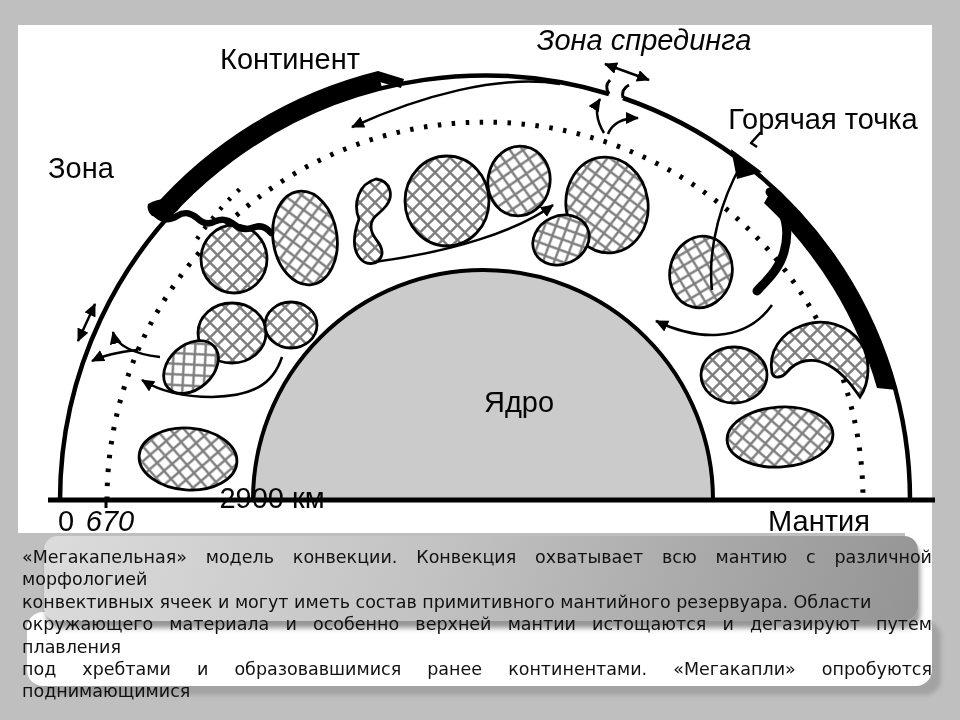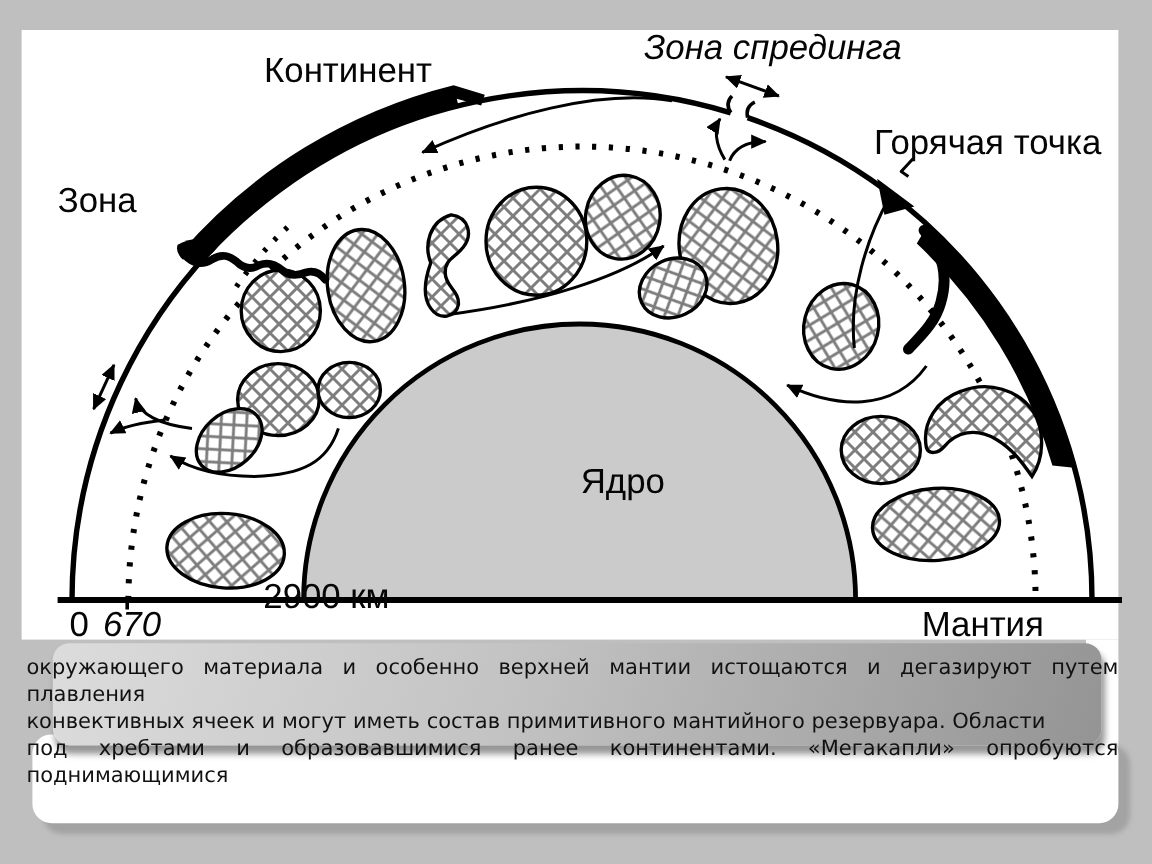--- a/index.html
+++ b/index.html
@@ -128,17 +128,18 @@
 <div class="dlabel" style="left:66px;top:506px;">0</div>
 <div class="dlabel" style="left:110px;top:506px;font-style:italic;">670</div>
 <div class="dlabel" style="left:272px;top:483px;">2900 км</div>
 <div class="dlabel" style="left:819px;top:506px;text-align:center;">Мантия</div>
 
 <div class="abs strip-right"></div>
 <div class="abs card-white"></div>
 <div class="abs band-gray"></div>
 
 <div class="abs caption">
+  <div class="cline just">«Мегакапельная» модель конвекции. Конвекция охватывает всю мантию с различной морфологией</div>
+  <div class="cline">конвективных ячеек и могут иметь состав примитивного мантийного резервуара. Области</div>
   <div class="cline just">окружающего материала и особенно верхней мантии истощаются и дегазируют путем плавления</div>
-  <div class="cline">конвективных ячеек и могут иметь состав примитивного мантийного резервуара. Области</div>
   <div class="cline just">под хребтами и образовавшимися ранее континентами. «Мегакапли» опробуются поднимающимися</div>
 
 </div>
 
 </body></html>

